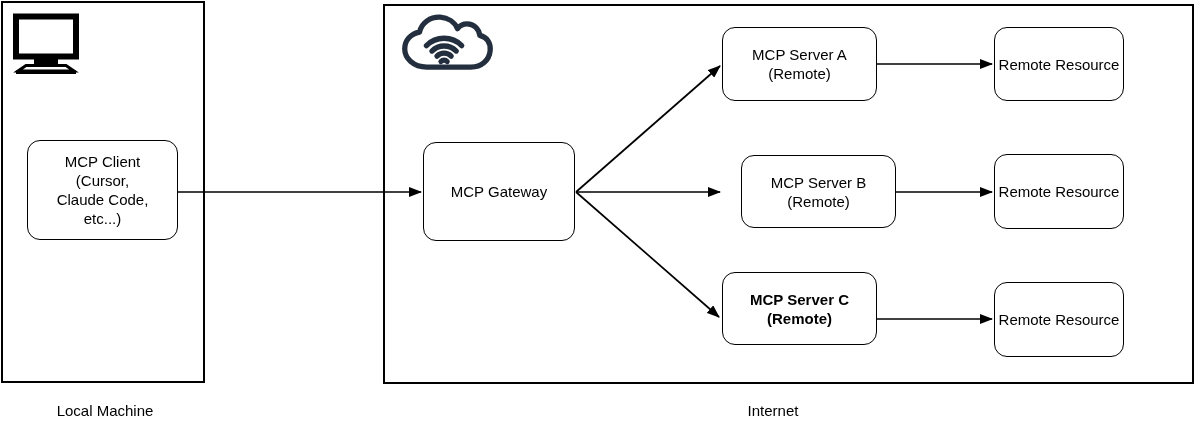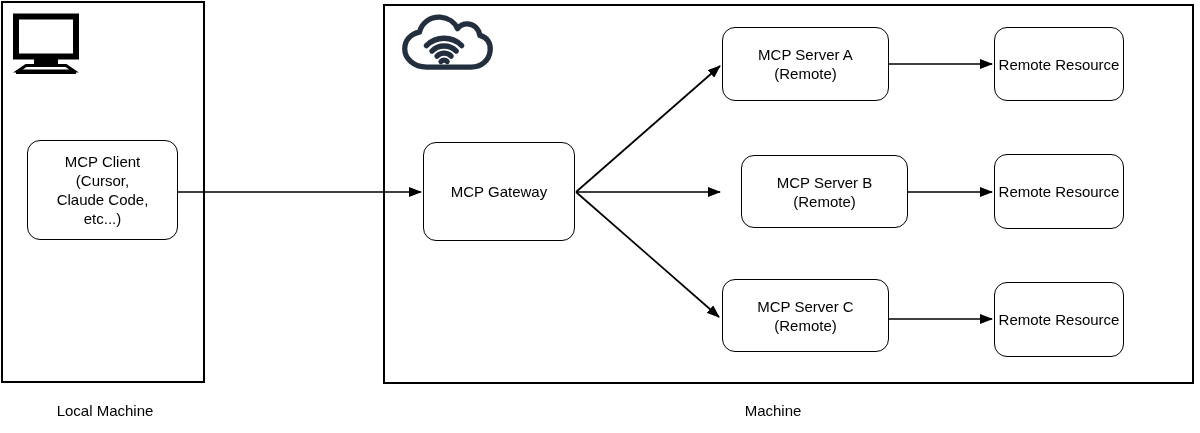--- a/index.html
+++ b/index.html
@@ -17,24 +17,24 @@
   .arrowhead-fill{fill:var(--line,#000);}
 
   .node{
     position:absolute;box-sizing:border-box;z-index:2;
     background:var(--node_fill,#fff);border:1.8px solid var(--border,#000);border-radius:13px;
     display:flex;align-items:center;justify-content:center;
     text-align:center;font-size:15px;line-height:19px;white-space:pre-line;
   }
   .client{left:27px;top:140px;width:151px;height:100px;}
   .gateway{left:423px;top:142px;width:152px;height:99px;}
-  .srv{left:722px;width:167px;height:73px;}
+  .srv{left:722px;width:155px;height:73px;}
   .srv-a{top:27px;height:74px;}
   .srv-b{top:155px;margin-left:19px;}
-  .srv-c{top:279px;}
+  .srv-c{top:272px;font-weight:bold;}
   .res{left:994px;width:130px;height:75px;}
   .res-a{top:27px;height:74px;}
   .res-b{top:154px;}
   .res-c{top:282px;}
 
   .edge-label{
     position:absolute;left:296px;top:192px;transform:translate(-50%,-50%);
     background:var(--background,#fff);padding:0 3px;font-size:15px;white-space:nowrap;z-index:3;
   }
   .caption{position:absolute;transform:translateX(-50%);font-size:15px;white-space:nowrap;z-index:2;}
@@ -96,15 +96,15 @@
 (Remote)</div>
   <div class="node srv srv-c">MCP Server C
 (Remote)</div>
 
   <div class="node res res-a">Remote Resource</div>
   <div class="node res res-b">Remote Resource</div>
   <div class="node res res-c">Remote Resource</div>
 
 
   <div class="caption local-cap">Local Machine</div>
-  <div class="caption internet-cap">Machine</div>
+  <div class="caption internet-cap">Internet</div>
 
 </div>
 
 </body></html>

